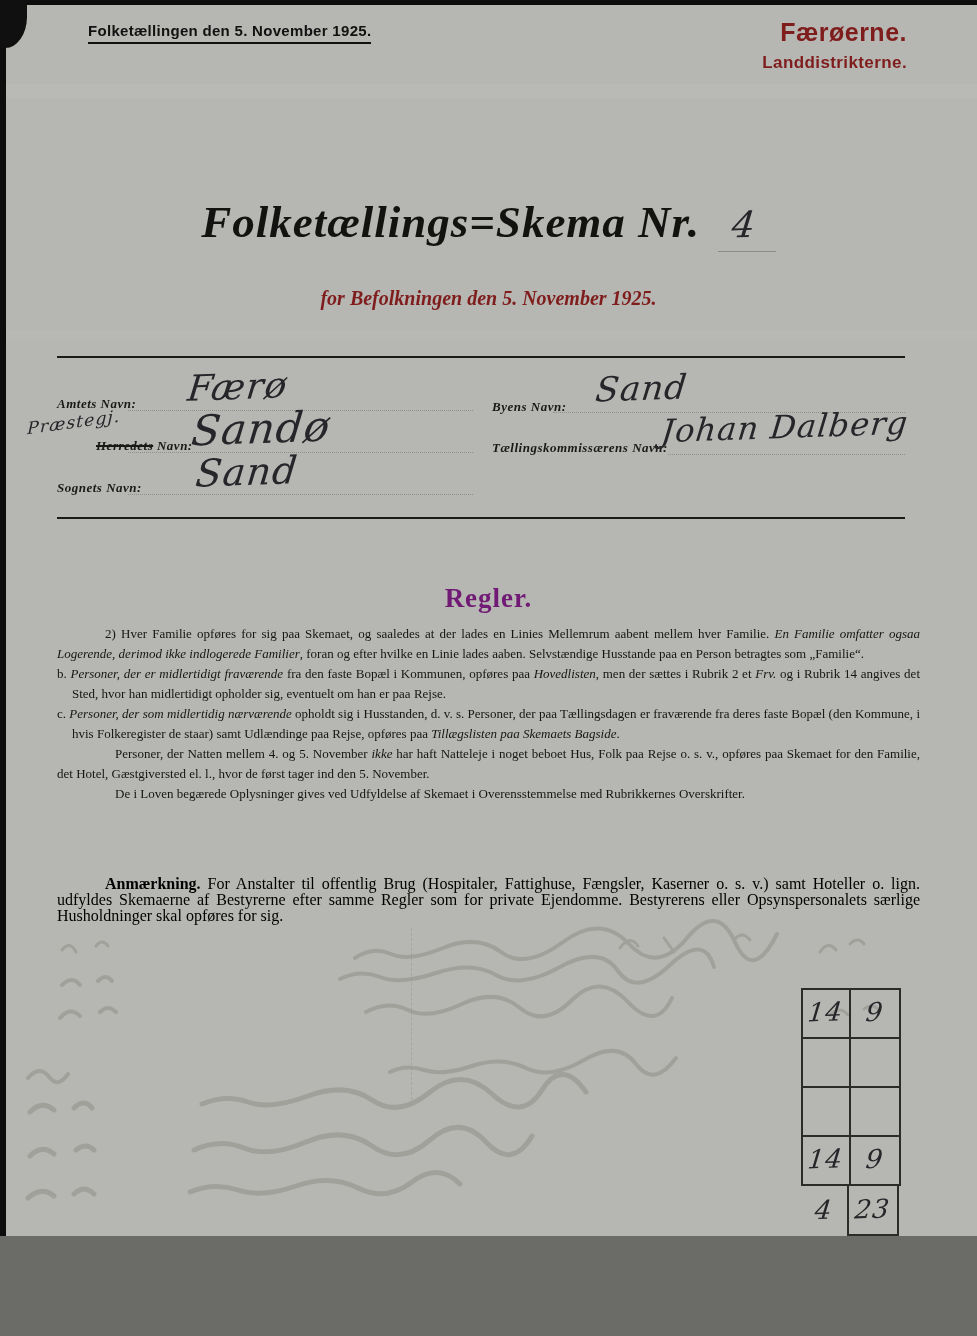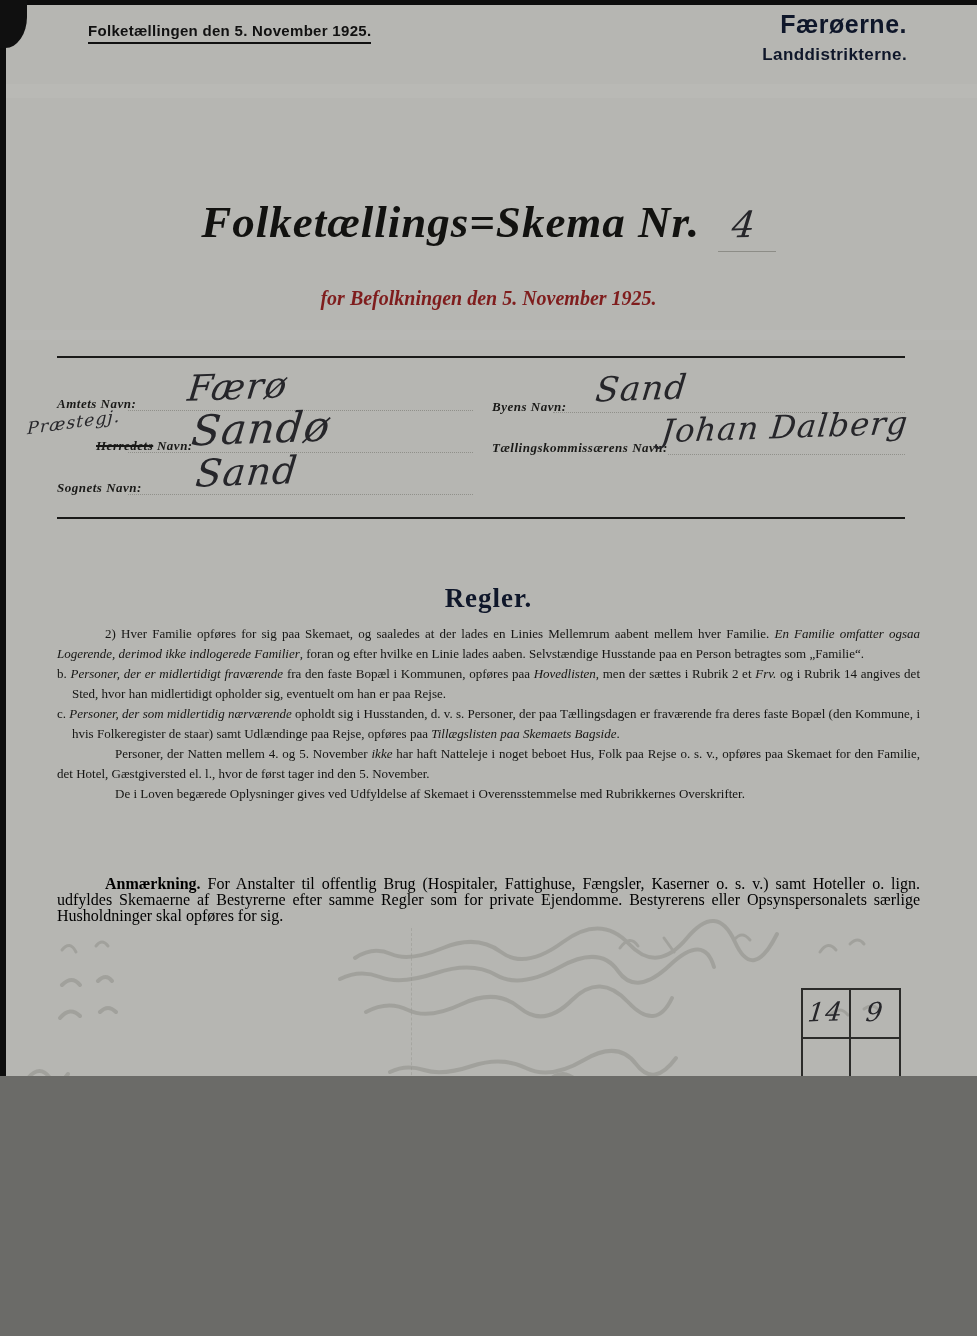--- a/index.html
+++ b/index.html
@@ -1,34 +1,34 @@
 <!DOCTYPE html>
 <html><head>
 <meta charset="utf-8">
 <style>
   html,body{margin:0;padding:0;background:#6b6b68;}
-  #page{position:relative;width:977px;height:1076px;background:#b6b6b2;overflow:hidden;
+  #page{position:relative;width:977px;height:1236px;background:#b6b6b2;overflow:hidden;
         font-family:"Liberation Serif", serif;color:#141412;}
   
   .edge-left{position:absolute;left:0;top:0;width:6px;height:1336px;background:#0d0d0d;}
   .edge-top{position:absolute;left:0;top:0;width:977px;height:5px;background:#0d0d0d;}
   .corner-blob{position:absolute;left:0;top:0;width:27px;height:48px;background:#101010;
                border-bottom-right-radius:80% 65%;}
   .edge-bottom{position:absolute;left:26px;top:1326px;width:951px;height:8px;background:#131313;}
   .band-light1{position:absolute;left:0;top:1236px;width:977px;height:26px;background:#c3c3bf;opacity:.55;}
   .band-light2{position:absolute;left:0;top:84px;width:977px;height:14px;background:#bdbdb9;opacity:.4;}
   .band-light3{position:absolute;left:0;top:330px;width:977px;height:10px;background:#bebeba;opacity:.35;}
   .crease{position:absolute;left:411px;top:928px;height:172px;width:0;border-left:1px dashed #a0a09a;opacity:.7;}
 
   
   .hdr-left{position:absolute;left:88px;top:22px;font-family:"Liberation Sans",sans-serif;
             font-weight:bold;font-size:15px;letter-spacing:.3px;color:#111;
             border-bottom:2px solid #111;padding-bottom:3px;}
-  .hdr-right{position:absolute;right:70px;top:10px;text-align:right;
-             font-family:"Liberation Sans",sans-serif;font-weight:bold;color:#0f172a;}
+  .hdr-right{position:absolute;right:70px;top:18px;text-align:right;
+             font-family:"Liberation Sans",sans-serif;font-weight:bold;color:#7f1d1d;}
   .hdr-region{font-size:25px;letter-spacing:.5px;}
   .hdr-subregion{font-size:17px;margin-top:6px;letter-spacing:.4px;}
 
   
   .title-wrap{position:absolute;left:0;top:196px;width:977px;text-align:center;}
   .title-main{font-size:45px;font-weight:bold;font-style:italic;letter-spacing:1px;color:#121210;}
   .title-no{display:inline-block;margin-left:18px;padding:0 20px 6px 14px;border-bottom:1px solid #8d8d87;}
   .subtitle{position:absolute;left:0;top:287px;width:977px;text-align:center;
             font-size:20px;font-weight:bold;font-style:italic;color:#7f1d1d;}
 
@@ -37,21 +37,21 @@
   
   .flabel{position:absolute;font-size:13px;font-weight:bold;font-style:italic;letter-spacing:.5px;color:#191917;}
   .fill-line{position:absolute;height:0;border-bottom:1px dotted #90908a;}
   .hw{font-family:"DejaVu Serif",serif;font-style:italic;color:#26262a;display:inline-block;
       transform:skewX(-8deg) rotate(-2deg);letter-spacing:1px;}
   .struck{text-decoration:line-through;text-decoration-thickness:2px;margin-left:39px;}
   .correction{position:absolute;left:28px;top:412px;font-size:17px;transform:skewX(-10deg) rotate(-8deg);}
 
   
   .regler-h{position:absolute;left:0;top:583px;width:977px;text-align:center;
-            font-size:27px;font-weight:bold;letter-spacing:1px;color:#0f172a;}
+            font-size:27px;font-weight:bold;letter-spacing:1px;color:#701a75;}
   .rules{position:absolute;left:57px;top:624px;width:863px;font-size:13px;line-height:20px;
          text-align:justify;color:#151513;}
   .rules p{margin:0;}
   .ind1{text-indent:48px;}
   .ind2{text-indent:58px;}
   .p3a{margin-left:44px;}
   .p3bc{margin-left:58px;padding-left:15px;text-indent:-15px;}
   .it{font-style:italic;}
   .bd{font-weight:bold;}
   .remark{position:absolute;left:57px;top:876px;width:863px;font-size:16px;line-height:16px;

